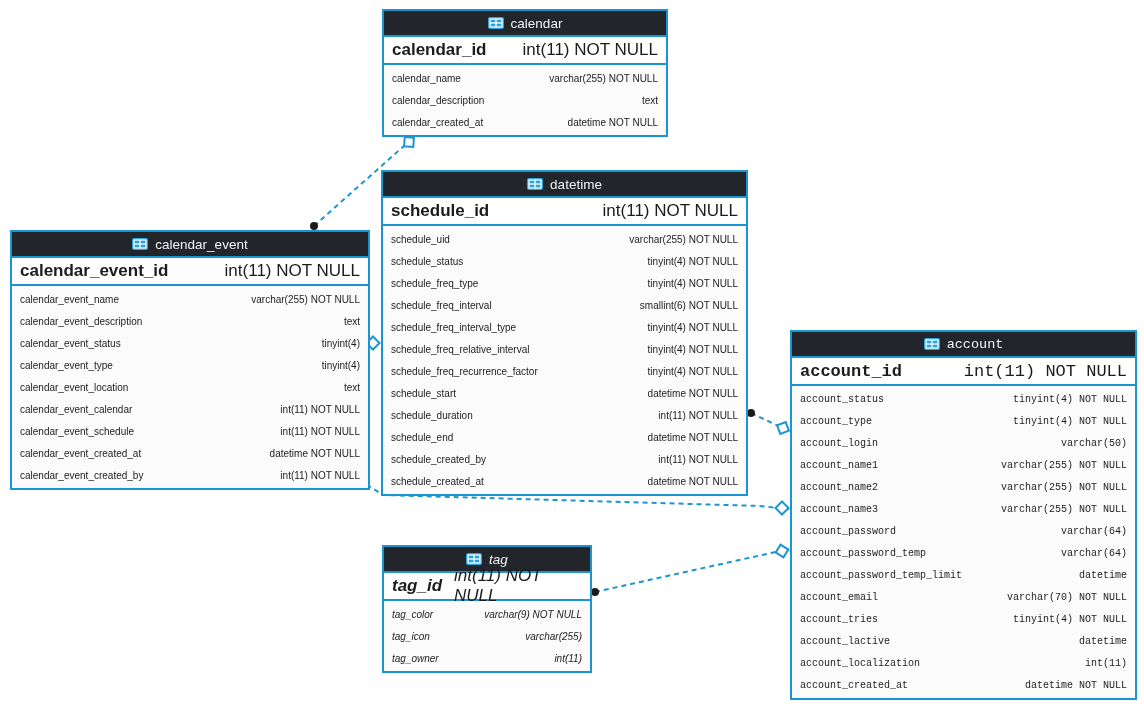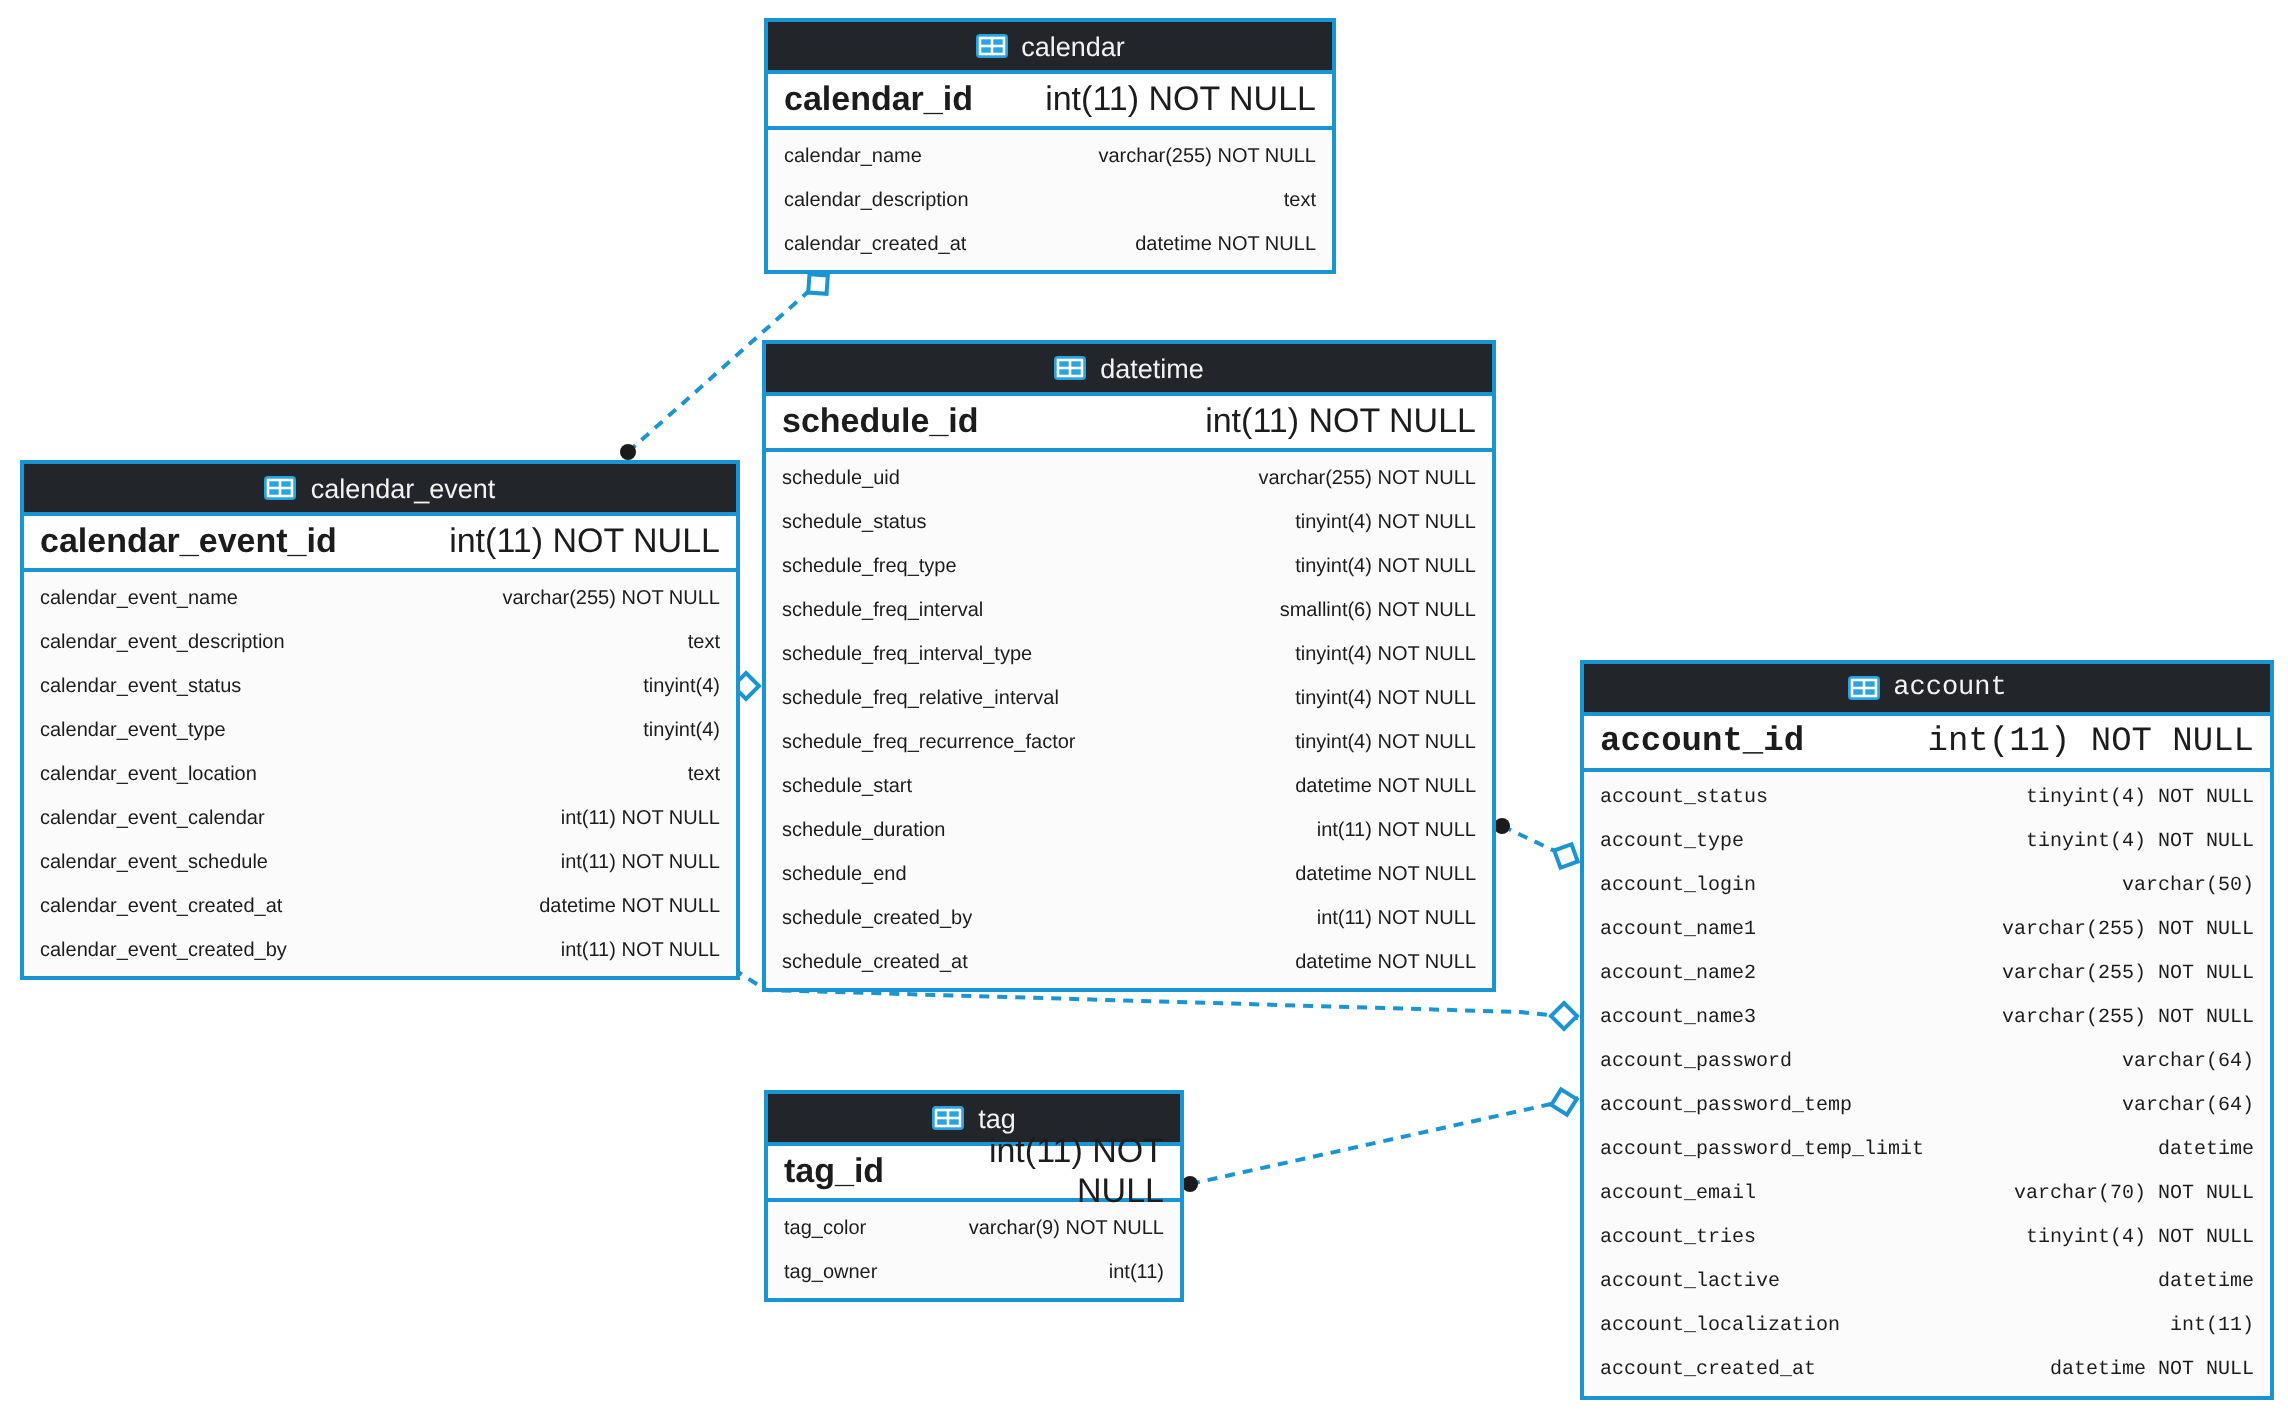--- a/index.html
+++ b/index.html
@@ -41,27 +41,27 @@
     padding:0 8px;border-bottom:2px solid var(--accent);
     font-size:17px;
   }
   .pkrow .cname{font-weight:bold;}
   .tbody{padding:2px 0;background:var(--row-bg);}
   .row{
     height:22px;display:flex;align-items:center;justify-content:space-between;
     padding:0 8px;font-size:10px;white-space:nowrap;
   }
   .cname{text-align:left;}
-  .ctype{text-align:right;margin-left:12px;}
+  .ctype{text-align:left;margin-left:12px;}
 
   #t-calendar{left:382px;top:9px;width:286px;}
   #t-calendar_event{left:10px;top:230px;width:360px;}
   #t-schedule{left:381px;top:170px;width:367px;}
   #t-account{left:790px;top:330px;width:347px;font-family:Liberation Mono, monospace;}
-  #t-tag{left:382px;top:545px;width:210px;}
+  #t-tag{left:382px;top:545px;width:210px;font-style:italic;}
 </style>
 </head>
 <body>
 
 <svg id="relations" width="1144" height="707" viewBox="0 0 1144 707">
 
   <g>
     <path class="rel-path" d="M 314 226 L 414 137"></path>
     <polygon class="rel-diamond" points="409,135.5 415.5,142 409,148.5 402.5,142" transform="rotate(-41 409 142)"></polygon>
     <circle class="rel-dot" cx="314" cy="226" r="4"></circle>
@@ -339,17 +339,21 @@
   <div class="pkrow">
     <span class="cname">tag_id</span>
     <span class="ctype">int(11) NOT NULL</span>
   </div>
   <div class="tbody">
       <div class="row">
         <span class="cname">tag_color</span>
         <span class="ctype">varchar(9) NOT NULL</span>
       </div>
       <div class="row">
+        <span class="cname">tag_icon</span>
+        <span class="ctype">varchar(255)</span>
+      </div>
+      <div class="row">
         <span class="cname">tag_owner</span>
         <span class="ctype">int(11)</span>
       </div>
     </div>
 </div>
 
 </body></html>

